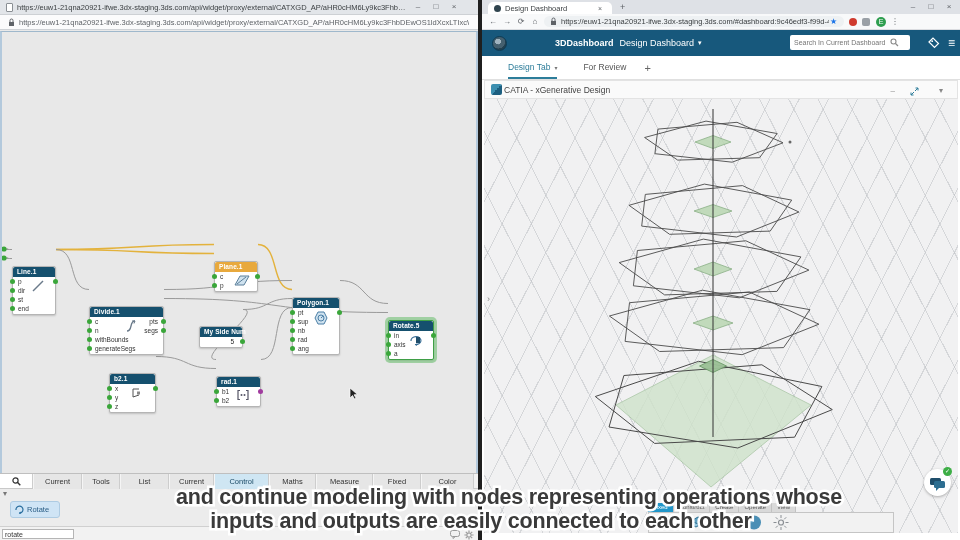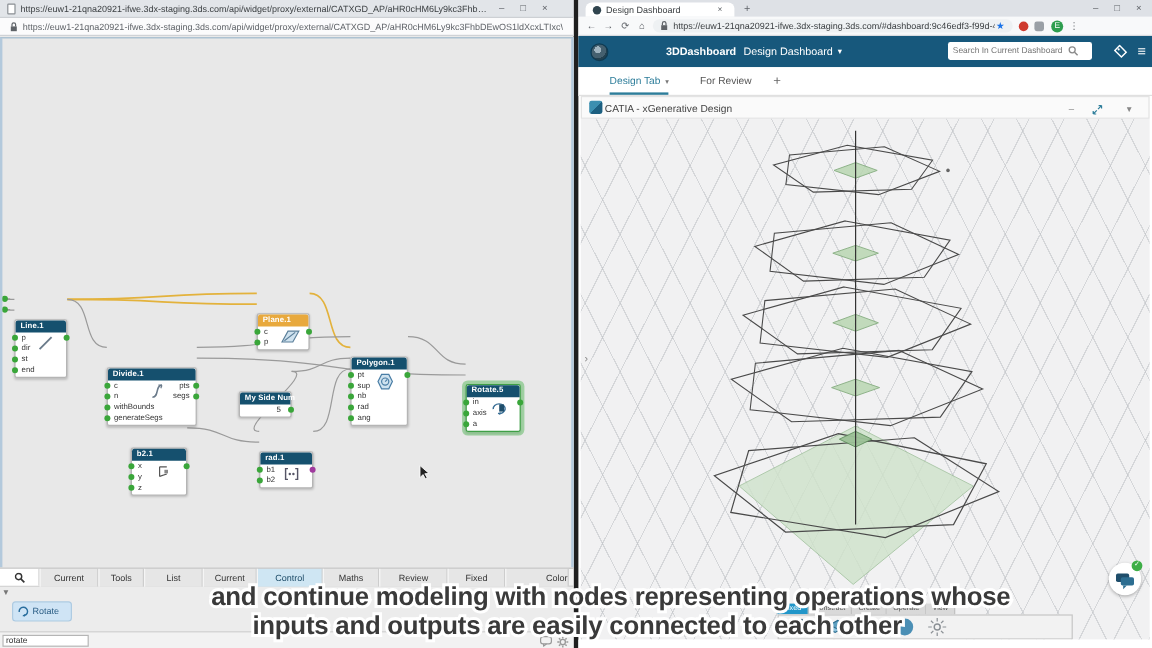--- a/index.html
+++ b/index.html
@@ -269,23 +269,23 @@
         <circle cx="3.5" cy="3.5" r="2.6" fill="none" stroke="#333" stroke-width="1.2"></circle>
         <line x1="5.6" y1="5.6" x2="8.3" y2="8.3" stroke="#333" stroke-width="1.4"></line>
       </svg>
     </div>
   <div class="ptab" style="width: 49px;">Current</div>
       <div class="ptab" style="width: 38px;">Tools</div>
       <div class="ptab" style="width: 49px;">List</div>
       <div class="ptab" style="width: 45px;">Current</div>
       <div class="ptab active" style="width: 55px;">Control</div>
       <div class="ptab" style="width: 47px;">Maths</div>
-      <div class="ptab" style="width: 57px;">Review</div>
+      <div class="ptab" style="width: 57px;">Measure</div>
       <div class="ptab" style="width: 48px;">Fixed</div>
-      <div class="ptab" style="width: 53px; text-align: right;">Color</div>
+      <div class="ptab" style="width: 53px;">Color</div>
     </div>
 
   <div id="palette-body">
     <span id="palette-collapse">▾</span>
     <div id="palette-item">
       <svg width="11" height="11" style="margin-left:3px">
         <path d="M2 6 A3.5 3.5 0 1 1 5 9" fill="none" stroke="#2a6e9e" stroke-width="1.2"></path>
         <path d="M5 9 l2 -1.4 l-0.4 2.4 z" fill="#2a6e9e"></path>
       </svg>
       <span class="lbl">Rotate</span>

